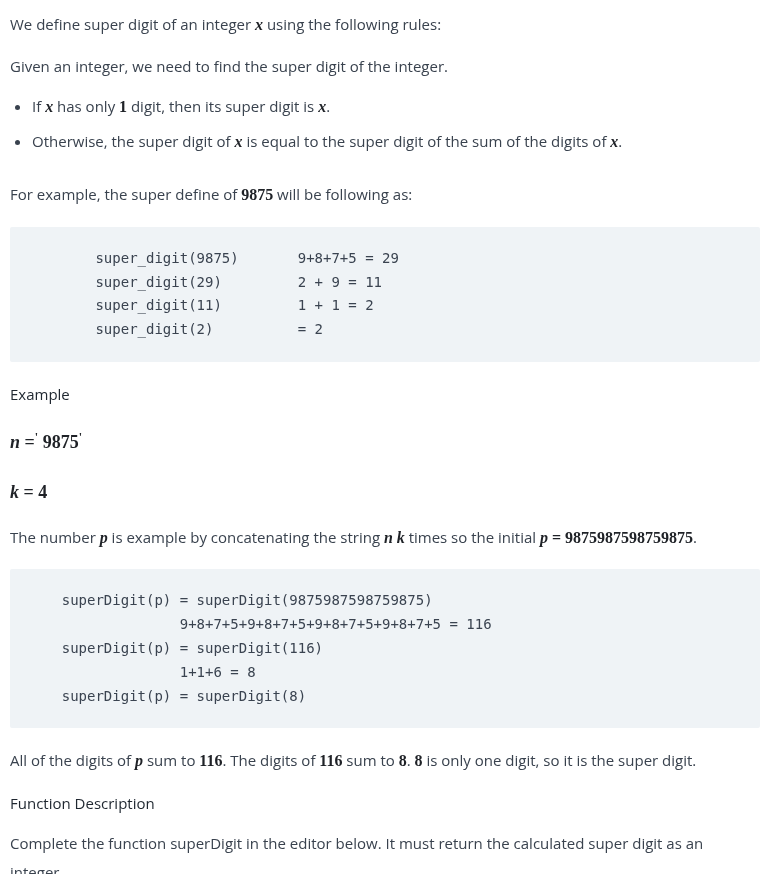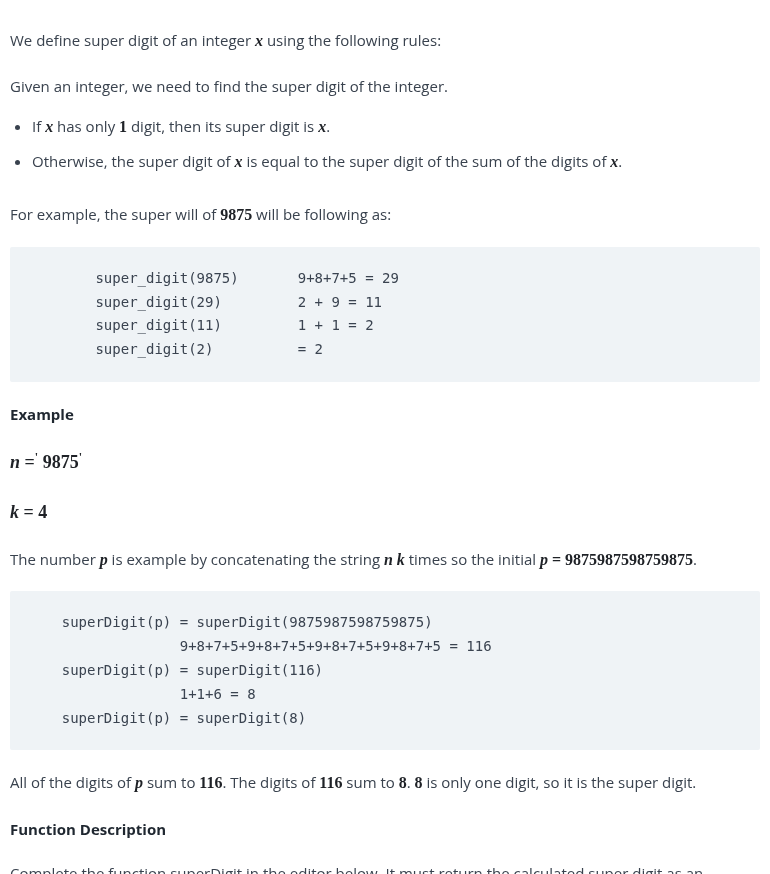--- a/index.html
+++ b/index.html
@@ -9,21 +9,21 @@
     font-family: 'Open Sans', -apple-system, BlinkMacSystemFont, 'Segoe UI', Roboto, sans-serif;
     color: #39424e;
     font-size: 15px;
     line-height: 1.9;
     margin: 0;
     padding: 10px;
     width: 770px;
     background: #ffffff;
   }
   p {
-    margin: 16px 0 12px 0;
+    margin: 0 0 12px 0;
   }
   ul {
     margin: 0 0 24px 0;
     padding-left: 22px;
   }
   li {
     margin-bottom: 6px;
     line-height: 1.8;
   }
   .mathvar {
@@ -51,21 +51,21 @@
     font-family: ui-monospace, 'SF Mono', Menlo, Consolas, monospace;
     font-size: 14px;
     line-height: 1.7;
     padding: 20px 18px;
     margin: 16px 0 18px 0;
     border-radius: 2px;
     white-space: pre;
     color: #3a4350;
   }
   strong.hdr {
-    font-weight: 700;
+    font-weight: 400;
     color: #1f2730;
   }
   .prime {
     font-family: Georgia, serif;
     font-weight: bold;
   }
 </style>
 </head>
 <body>
 
@@ -78,21 +78,21 @@
 <ul>
   <li>
     <span>If </span><span class="mathvar">x</span><span> has only </span><span class="mathnum">1</span><span> digit, then its super digit is </span><span class="mathvar">x</span><span>.</span>
   </li>
   <li>
     <span>Otherwise, the super digit of </span><span class="mathvar">x</span><span> is equal to the super digit of the sum of the digits of </span><span class="mathvar">x</span><span>.</span>
   </li>
 </ul>
 
 <p>
-  <span>For example, the super will of </span><span class="mathnum">9875</span><span> will be following as:</span>
+  <span>For example, the super define of </span><span class="mathnum">9875</span><span> will be following as:</span>
 </p>
 
 <pre class="codeblock">	super_digit(9875)   	9+8+7+5 = 29 
 	super_digit(29) 	2 + 9 = 11
 	super_digit(11)		1 + 1 = 2
 	super_digit(2)		= 2  </pre>
 
 <p><strong class="hdr">Example</strong></p>
 
 <p class="matheq" style="margin:16px 0;">

